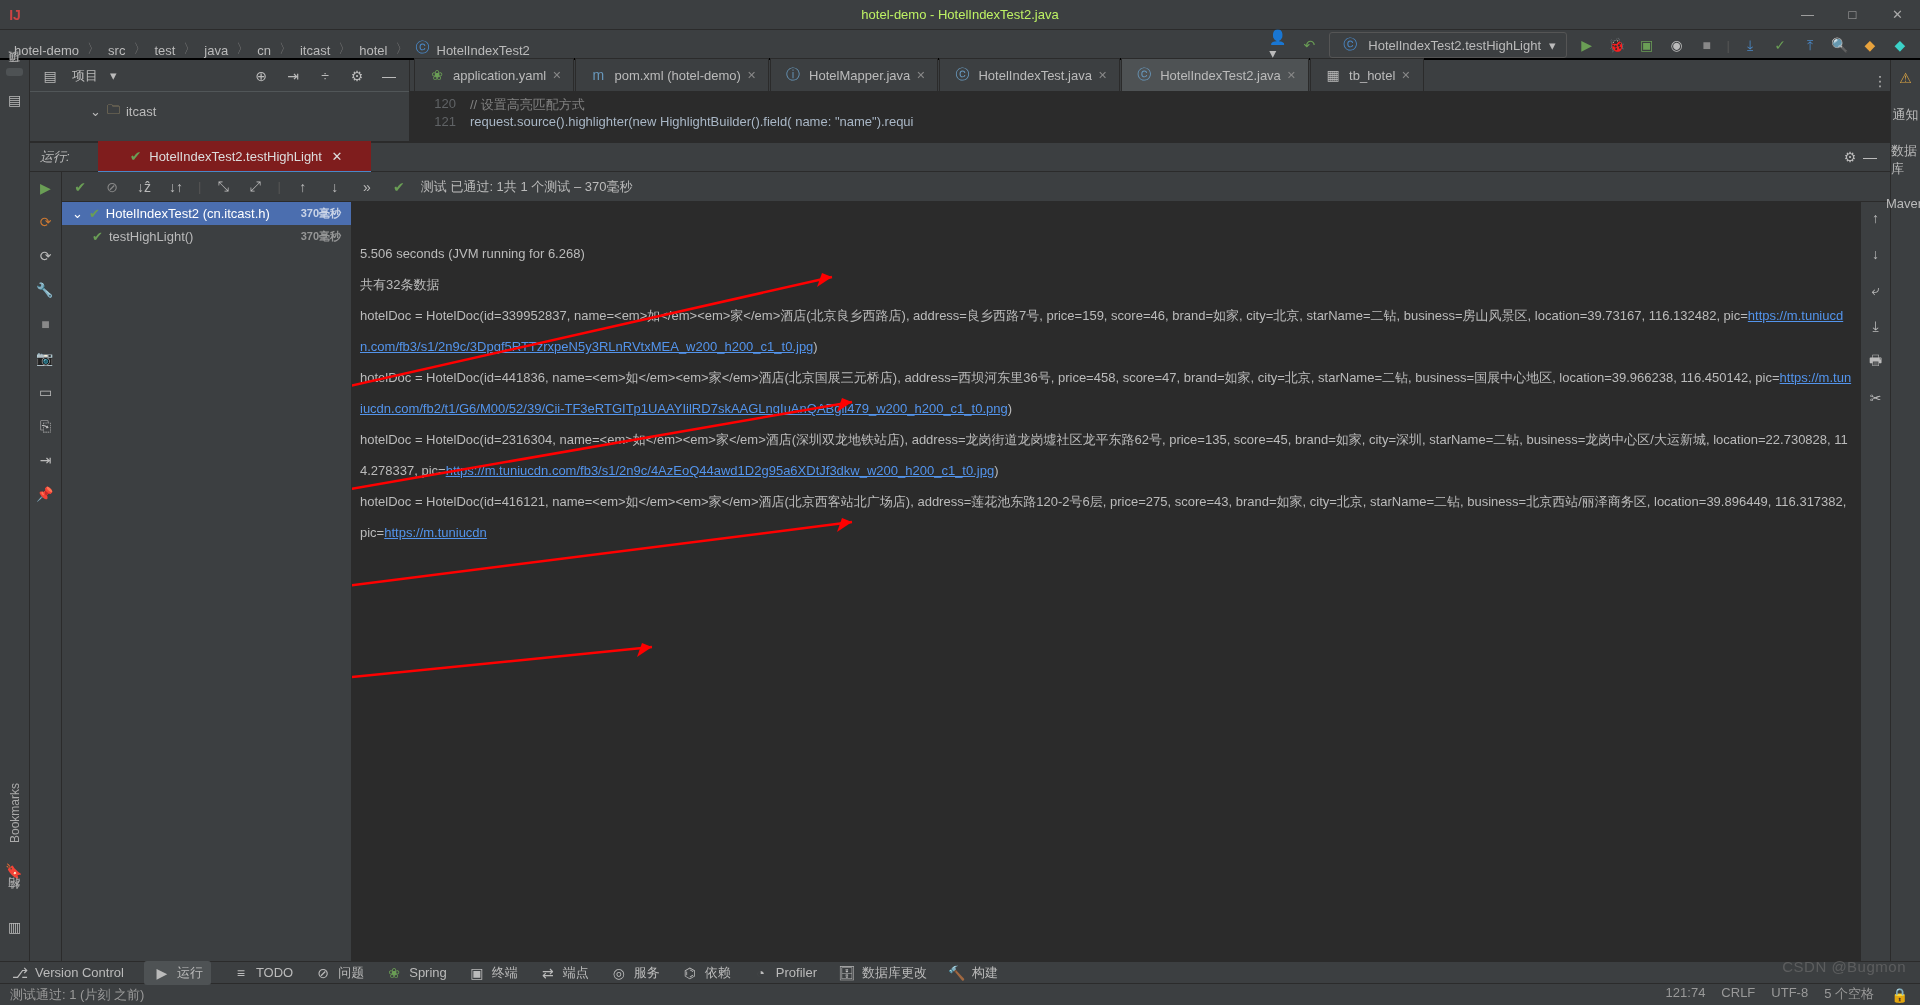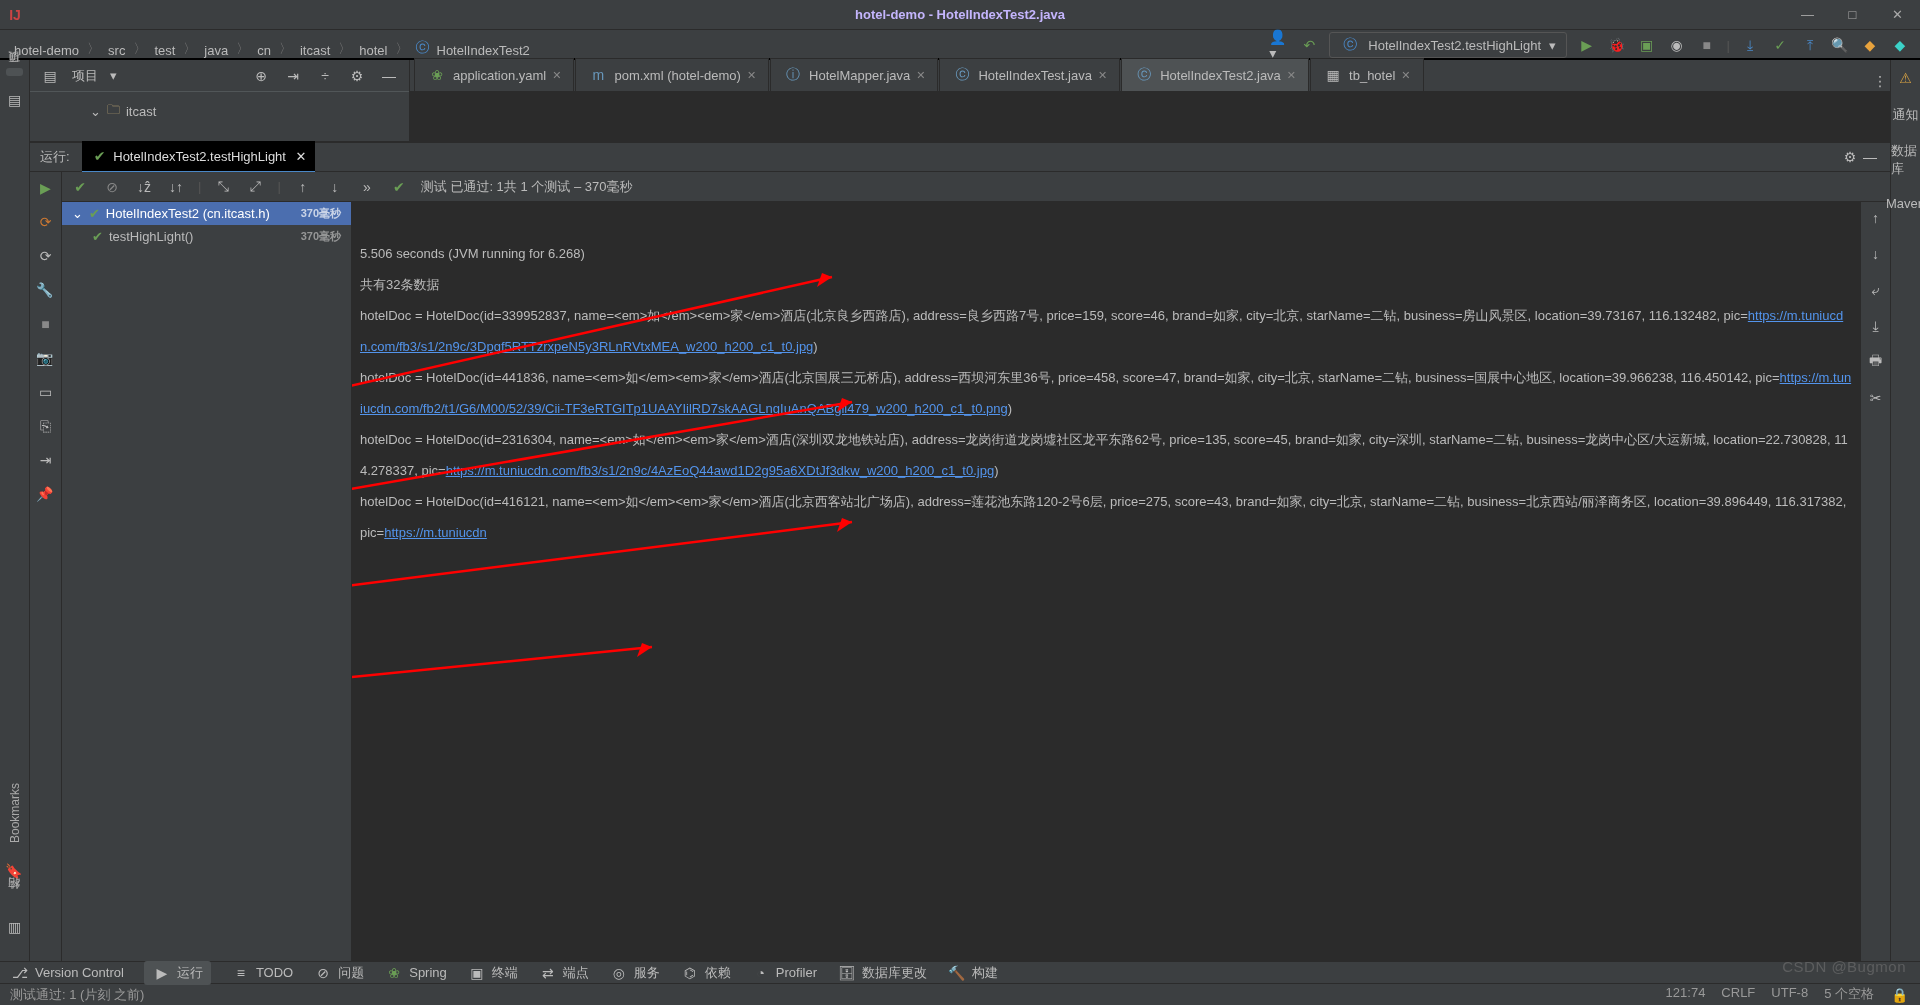--- a/index.html
+++ b/index.html
@@ -2,21 +2,21 @@
 <html><head>
 <meta charset="utf-8">
 <style>
   * { margin:0; padding:0; box-sizing:border-box; font-family:"Microsoft YaHei",Arial,sans-serif; font-size:13px; }
   body { background:#3c3f41; color:#bbbbbb; width:1920px; height:1005px; overflow:hidden; position:relative;}
   
   .title-bar { height:30px; background:#3c3f41; display:flex; align-items:center; border-bottom:1px solid #2b2b2b;}
   .logo { width:30px; height:30px; display:flex; align-items:center; justify-content:center; color:#c44; font-weight:bold; font-size:14px;}
   .menus { display:flex; gap:2px; padding-left:8px;}
   .menu-item { padding:3px 9px; color:#bbb; cursor:pointer;}
-  .title-center { position:absolute; left:50%; transform:translateX(-50%); color:#c4b5fd;font-weight:bold;}
+  .title-center { position:absolute; left:50%; transform:translateX(-50%); color:#bef264;}
   .win-ctrl { position:absolute; right:0; display:flex; height:30px;}
   .win-btn { width:45px; display:flex; align-items:center; justify-content:center; color:#aaa;}
   
   .crumb-row { height:30px; display:flex; align-items:flex-end; background:#3c3f41; border-bottom:2px solid #000000; padding:0 10px;}
   .crumb { color:#bbb; padding:0 4px;}
   .crumb-sep{ color:#777; padding:0 4px;}
   .crumb-right { margin-left:auto; display:flex; align-items:center; gap:10px;}
   .ic { display:inline-flex; width:20px; height:20px; align-items:center; justify-content:center; font-size:14px;}
   .run-combo { background:#3c3f41; border:1px solid #555; padding:2px 10px; color:#bbb; display:flex; align-items:center; gap:8px; border-radius:3px;}
   .green{ color:#6a9e55;}
@@ -37,22 +37,22 @@
   .tabs { height:32px; display:flex; align-items:flex-end; background:#3c3f41; padding-left:4px; gap:1px; border-bottom:1px solid #2b2b2b;}
   .tab { padding:6px 12px; background:#3c3f41; color:#bbb; display:flex; align-items:center; gap:6px; border:1px solid #2b2b2b; border-bottom:none;}
   .tab.active { background:#4e5254;}
   .tab .x { color:#888; font-size:11px;}
   .code-lines { background:#2b2b2b; color:#a9b7c6; font-family:Consolas,monospace; font-size:14px; padding:4px 0; position:relative; overflow:hidden;}
   .code-lines .ln { display:flex;}
   .code-lines .gut { width:60px; text-align:right; color:#606366; padding-right:14px;}
   
   .run-tool { flex:1; display:flex; flex-direction:column; background:#2b2b2b;}
   .run-tabs { height:30px; background:#3c3f41; display:flex; align-items:center; padding:0 10px; border-top:1px solid #2b2b2b; border-bottom:1px solid #2b2b2b;}
-  .run-tabs .lbl { color:#bbb; padding-right:12px;}
-  .run-tabs .rtab { padding:5px 8px; background:#000000; border-bottom:2px solid #4a88c7; color:#ddd;}
+  .run-tabs .lbl { color:#bbb; padding-right:28px;font-style:italic;}
+  .run-tabs .rtab { padding:5px 28px; background:#7f1d1d; border-bottom:2px solid #4a88c7; color:#ddd;}
   .run-body { flex:1; display:flex;}
   .run-left-icons { width:32px; background:#3c3f41; border-right:1px solid #2b2b2b; display:flex; flex-direction:column; align-items:center; padding-top:6px; gap:14px;}
   .run-content { flex:1; display:flex; flex-direction:column;}
   .run-toolbar { height:30px; display:flex; align-items:center; padding:0 8px; gap:12px; border-bottom:1px solid #2b2b2b; background:#3c3f41;}
   .run-inner { flex:1; display:flex;}
   .test-tree { width:290px; border-right:1px solid #2b2b2b; background:#3c3f41;}
   .test-row { display:flex; align-items:center; padding:4px 10px; gap:6px;}
   .test-row.sel { background:#4b6eaf; color:#fff;}
   .ms { margin-left:auto; font-size:11px; opacity:.7;font-weight:bold;}
   .console { flex:1; background:#2b2b2b; padding:6px 8px; font-family:Consolas,monospace; font-size:14px; color:#bbbbbb; line-height:30px; overflow:hidden; position:relative; white-space:pre-wrap; word-break:break-all;}
@@ -188,20 +188,30 @@
               <span>HotelIndexTest2.java</span>
               <span class="x">✕</span>
             </div>
           <div class="tab">
               <span class="ic">▦</span>
               <span>tb_hotel</span>
               <span class="x">✕</span>
             </div>
           <span style="flex:1"></span>
           <span class="ic">⋮</span>
+        </div>
+        <div class="code-lines">
+          <div class="ln">
+              <span class="gut">120</span>
+              <span style="color:#808080">// 设置高亮匹配方式</span>
+            </div>
+          <div class="ln">
+              <span class="gut">121</span>
+              <span>request.source().highlighter(new HighlightBuilder().field( name: "name").requi</span>
+            </div>
         </div>
       </div>
     </div>
 
     <div class="run-tool">
       <div class="run-tabs">
         <span class="lbl">运行:</span>
         <span class="rtab">
           <span class="green ic">✔</span>
           <span>HotelIndexTest2.testHighLight</span>

